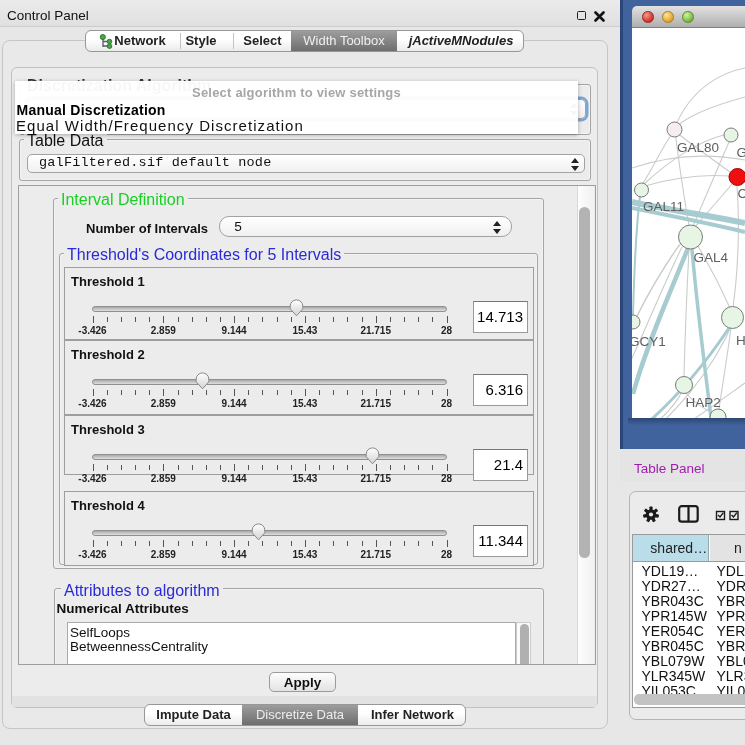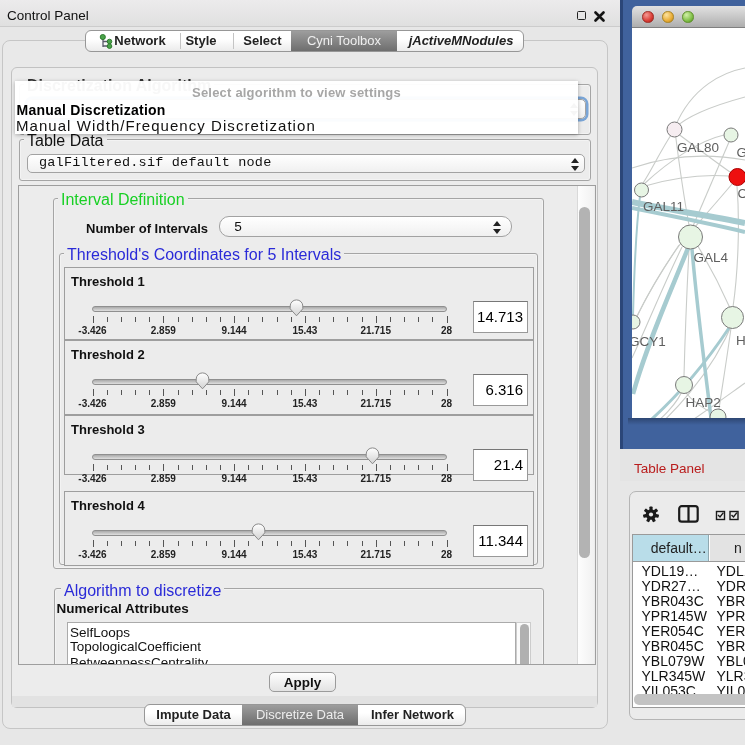--- a/index.html
+++ b/index.html
@@ -56,21 +56,21 @@
 .bseg { position:absolute; top:0; height:20px; font-size:13px; font-weight:bold; color:#222; text-align:center; line-height:20px; }
 #seg-disc { background:linear-gradient(#9d9d9d,#6e6e6e); color:#ededed; font-weight:normal; }
 
 #desktop { left:620px; top:0; width:125px; height:450px; background:#40629d; }
 #desktop .edge { position:absolute; left:0; top:0; width:2.5px; height:100%; background:#2b4678; }
 #nettitle { left:632px; top:6px; width:113px; height:22px; background:linear-gradient(#e2e2e2,#aeaeae); border-bottom:1px solid #808080; border-top-left-radius:5px; }
 .light { position:absolute; top:5.2px; width:11.5px; height:11.5px; border-radius:50%; }
 #netcontent { left:632px; top:28px; width:113px; height:390px; background:#fff; overflow:hidden; }
 #netshadow { left:628px; top:418px; width:117px; height:7px; background:linear-gradient(rgba(15,25,45,0.38),rgba(15,25,45,0)); }
 #tpbar { left:620px; top:449px; width:125px; height:32px; background:#e4e4e4; }
-#tpbar .t { position:absolute; left:14px; top:12px; font-size:13.5px; color:#b91c1c; }
+#tpbar .t { position:absolute; left:14px; top:12px; font-size:13.5px; color:#a21caf; }
 #tpbelow { left:620px; top:481px; width:125px; height:264px; background:#e7e7e7; }
 #tpanel { left:629px; top:491px; width:124px; height:229px; border:1px solid #b5b5b5; border-radius:7px; background:#ebebeb; }
 #ttable { left:631.5px; top:534px; width:113.5px; height:173.5px; background:#fff; border:1px solid #9a9a9a; border-right:none; overflow:hidden; }
 .hrow { position:absolute; top:0; height:26px; font-size:14px; color:#222; }
 .trow { position:absolute; font-size:14px; color:#111; width:200px; }
 #hscrollthumb { left:634px; top:694px; width:111px; height:10.5px; background:#c3c3c3; border-radius:5px 0 0 5px; }
 </style>
 </head>
 <body>
 <svg width="0" height="0" style="position:absolute">
@@ -91,21 +91,21 @@
 <div class="abs" id="outerpanel"></div>
 <div class="abs" id="innerpanel"></div>
 <div class="abs" id="innerstrip"></div>
 
 <div class="abs" id="tabbar">
   <div class="tseg" style="left:0;width:94px;padding-left:14px;">Network</div>
   <div class="tsep" style="left:94px;"></div>
   <div class="tseg" style="left:89px;width:52px;">Style</div>
   <div class="tsep" style="left:147px;"></div>
   <div class="tseg" style="left:148px;width:57px;">Select</div>
-  <div class="tseg" id="seg-cyni" style="left:205px;width:106px;">Cyni Toolbox</div>
+  <div class="tseg" id="seg-cyni" style="left:205px;width:106px;">Width Toolbox</div>
   <div class="tseg" style="left:311px;width:128px;font-style:italic;">jActiveMNodules</div>
   <svg style="position:absolute;left:13px;top:3px;" width="16" height="16" viewBox="0 0 16 16">
     <path d="M4 3 L4 13 M4 7.5 L10 7.5 M4 12 L10 12" stroke="#5a5a6a" stroke-width="1.3" fill="none"></path>
     <circle cx="3.8" cy="3" r="2.6" fill="#4aa34a" stroke="#1e6e1e" stroke-width="0.8"></circle>
     <circle cx="10.5" cy="7.5" r="2.3" fill="#4aa34a" stroke="#1e6e1e" stroke-width="0.8"></circle>
     <circle cx="10.5" cy="12.2" r="2.3" fill="#4aa34a" stroke="#1e6e1e" stroke-width="0.8"></circle>
   </svg>
 </div>
 
 <div class="group" style="left:19px; top:84px; width:572px; height:51px;"></div>
@@ -297,39 +297,38 @@
       <div class="slbl" style="left:239.9px; top:57px;">15.43</div>
       <div class="slbl" style="left:310.7px; top:57px;">21.715</div>
       <div class="slbl" style="left:381.5px; top:57px;">28</div>
       <svg style="position:absolute; left:186.4px; top:31px;" width="15" height="18" viewBox="0 0 15 18">
         <path d="M1.2,7 a6.3,6.1 0 0 1 12.6,0 l0,2.8 L7.5,16.8 L1.2,9.8 Z" fill="url(#thg)" stroke="#8a8a8a" stroke-width="1"></path>
       </svg>
       <div class="tfield" style="top:33px;">11.344</div>
     </div>
 
   <div class="group" style="left:35px; top:402px; width:490px; height:100px;"></div>
-  <div class="gtitle" style="left:42px; top:396px; color:#2a2ad8;">Algorithm to discretize</div>
+  <div class="gtitle" style="left:42px; top:396px; color:#2a2ad8;">Attributes to algorithm</div>
   <div style="position:absolute; left:37.5px; top:415px; font-size:13.5px; font-weight:bold; color:#111;">Numerical Attributes</div>
   <div id="attrlist">
     <div style="padding-top:2px;">SelfLoops</div>
-    <div>TopologicalCoefficient</div>
     <div>BetweennessCentrality</div>
   </div>
   <div id="alscroll">
       <div id="althumb"></div>
     </div>
   <div id="vtrack">
       <div id="vthumb"></div>
     </div>
 </div>
 
 <div class="abs" id="popup">
   <div class="l1">Select algorithm to view settings</div>
   <div class="l2">Manual Discretization</div>
-  <div class="l3">Manual Width/Frequency Discretization</div>
+  <div class="l3">Equal Width/Frequency Discretization</div>
 </div>
 
 <div class="abs" id="applybtn">Apply</div>
 <div class="abs" id="bottombar">
   <div class="bseg" style="left:0;width:97px;">Impute Data</div>
   <div class="bseg" id="seg-disc" style="left:97px;width:116px;">Discretize Data</div>
   <div class="bseg" style="left:213px;width:109px;">Infer Network</div>
 </div>
 
 <div class="abs" id="desktop">
@@ -419,21 +418,21 @@
   <g fill="none" stroke="#1b1b1b">
     <rect x="36.2" y="1.2" width="18.5" height="15.5" rx="2.5" stroke-width="2.2"></rect>
     <line x1="45.5" y1="1.5" x2="45.5" y2="16.5" stroke-width="2.2"></line>
     <rect x="73.5" y="6.5" width="8" height="8" stroke-width="1.4"></rect>
     <path d="M75 10 l2 2 3.4-4.4" stroke-width="1.4"></path>
     <rect x="87" y="6.5" width="8" height="8" stroke-width="1.4"></rect>
     <path d="M88.5 10 l2 2 3.4-4.4" stroke-width="1.4"></path>
   </g>
 </svg>
 <div class="abs" id="ttable">
-  <div class="hrow" style="left:0; width:76.5px; background:#b9dde9; border-right:1px solid #90a8b0; text-align:center; padding-top:4.5px; padding-left:17px;">default…</div>
+  <div class="hrow" style="left:0; width:76.5px; background:#b9dde9; border-right:1px solid #90a8b0; text-align:center; padding-top:4.5px; padding-left:17px;">shared…</div>
   <div class="hrow" style="left:77.5px; width:36px; background:#e3e3e3; padding-top:4.5px; padding-left:24px;">n</div>
   <div style="position:absolute; left:0; top:26px; width:113.5px; height:1px; background:#9a9a9a;"></div>
   <div class="trow" style="top:27.5px; left:9px;">YDL19…</div>
     <div class="trow" style="top:27.5px; left:84px;">YDL1</div>
   <div class="trow" style="top:42.6px; left:9px;">YDR27…</div>
     <div class="trow" style="top:42.6px; left:84px;">YDR2</div>
   <div class="trow" style="top:57.7px; left:9px;">YBR043C</div>
     <div class="trow" style="top:57.7px; left:84px;">YBR0</div>
   <div class="trow" style="top:72.8px; left:9px;">YPR145W</div>
     <div class="trow" style="top:72.8px; left:84px;">YPR1</div>

